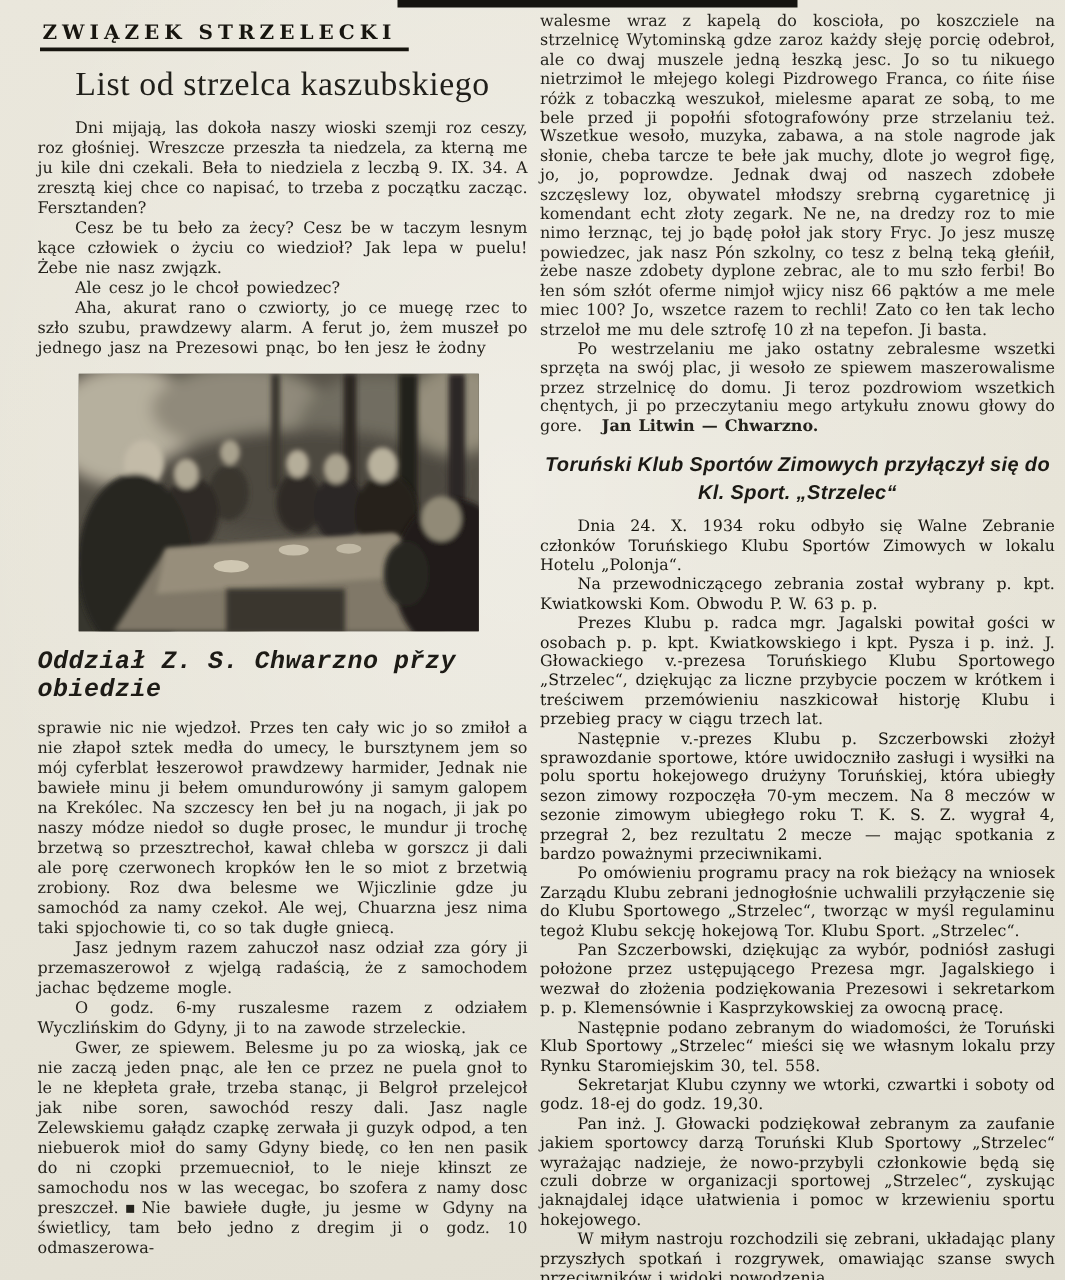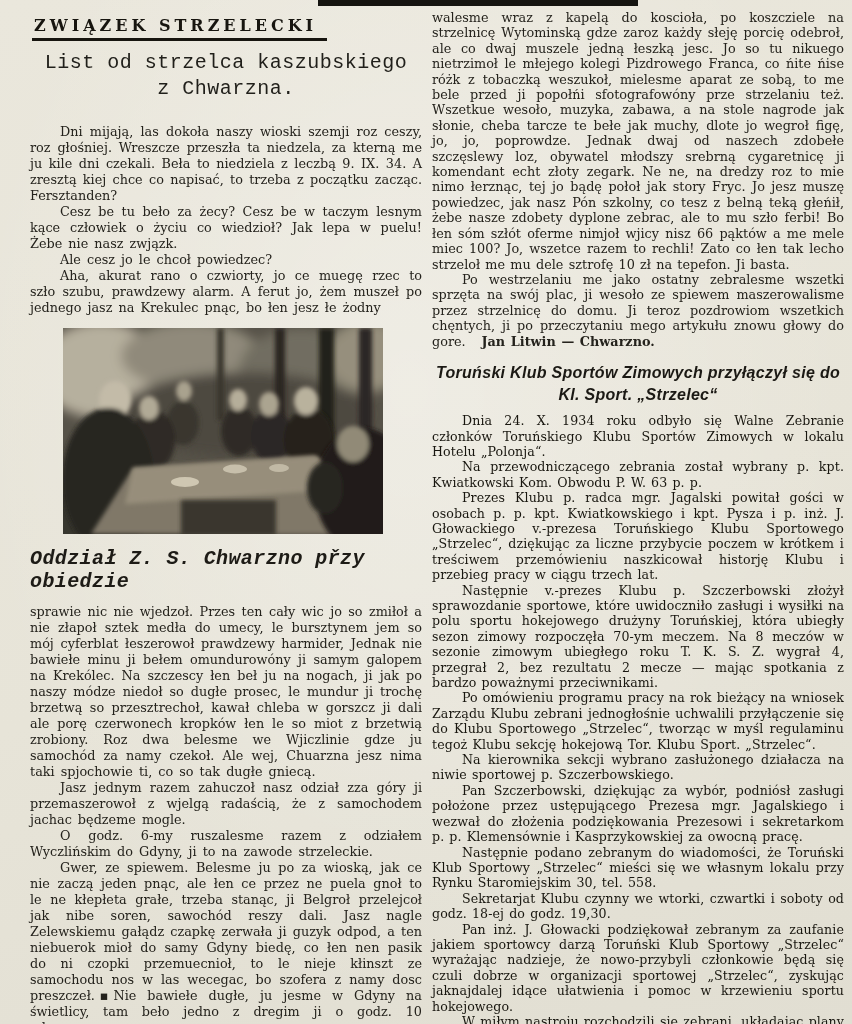--- a/index.html
+++ b/index.html
@@ -21,23 +21,23 @@
   .col{position:absolute;}
   .col-left{left:30px;top:12px;width:392px;}
   .col-right{left:432px;top:10px;width:412px;}
 
   .kicker{
     font-family:"DejaVu Serif",serif;font-weight:bold;font-size:16px;
     letter-spacing:4px;color:#17150f;display:inline-block;
     border-bottom:3px solid #17150f;padding:2px 10px 3px 2px;margin:2px 0 0 2px;
   }
   .title{
-    margin:9px 0 22px;text-align:center;
-    font-family:Liberation Mono, monospace;font-weight:400;
-    font-size:20px;line-height:1.3;color:#201f1a;letter-spacing:0.5px;
+    margin:9px 0 10px;text-align:center;
+    font-family:Liberation Serif, serif;font-weight:400;
+    font-size:27px;line-height:1.3;color:#201f1a;letter-spacing:0.5px;
   }
   .title .tl{display:block;}
 
   .bp{
     margin:0;font-family:"DejaVu Serif",serif;
     font-size:12.8px;text-align:justify;color:#24221c;word-spacing:2px;
   }
   .col-left .bp{line-height:16px;}
   .col-right .bp{line-height:15.4px;word-spacing:1.2px;}
   .indent{text-indent:30px;}
@@ -74,27 +74,26 @@
 <div class="page">
 
   <div class="top-artifact"></div>
 
   <div class="col col-left">
 
     <div class="kicker">ZWIĄZEK STRZELECKI</div>
 
     <h1 class="title">
       <span class="tl">List od strzelca kaszubskiego</span>
-      <span class="tl">z Chwarzna.</span>
     </h1>
 
     <p class="bp indent">Dni mijają, las dokoła naszy wioski szemji roz ceszy, roz głośniej.  Wreszcze przeszła ta niedzela, za kterną me ju kile dni czekali.  Beła to niedziela z leczbą 9. IX. 34.  A zresztą kiej chce co napisać, to trzeba z początku zacząc.  Fersztanden?</p>
     <p class="bp indent">Cesz be tu beło za żecy?  Cesz be w taczym lesnym kące człowiek o życiu co wiedzioł?  Jak lepa w puelu!  Żebe nie nasz zwjązk.</p>
     <p class="bp indent">Ale cesz jo le chcoł powiedzec?</p>
-    <p class="bp indent">Aha, akurat rano o czwiorty, jo ce muegę rzec to szło szubu, prawdzewy alarm.  A ferut jo, żem muszeł po jednego jasz na Krekulec pnąc, bo łen jesz łe żodny</p>
+    <p class="bp indent">Aha, akurat rano o czwiorty, jo ce muegę rzec to szło szubu, prawdzewy alarm.  A ferut jo, żem muszeł po jednego jasz na Prezesowi pnąc, bo łen jesz łe żodny</p>
 
     <figure class="photo-block" style="margin:12px 0 0;">
       <div class="photo">
         <svg viewBox="0 0 320 206" preserveAspectRatio="none" aria-hidden="true">
           <defs>
             <filter id="b1" x="-30%" y="-30%" width="160%" height="160%">
                 <feGaussianBlur stdDeviation="6"></feGaussianBlur>
               </filter>
             <filter id="b2" x="-30%" y="-30%" width="160%" height="160%">
                 <feGaussianBlur stdDeviation="2.2"></feGaussianBlur>
@@ -164,21 +163,20 @@
     <h2 class="a2-title">
       <span>Toruński Klub Sportów Zimowych przyłączył się do</span>
       <span>Kl. Sport. „Strzelec“</span>
     </h2>
 
     <p class="bp2 indent">Dnia 24. X. 1934 roku odbyło się Walne Zebranie członków Toruńskiego Klubu Sportów Zimowych w lokalu Hotelu „Polonja“.</p>
     <p class="bp2 indent">Na przewodniczącego zebrania został wybrany p. kpt. Kwiatkowski Kom. Obwodu P. W. 63 p. p.</p>
     <p class="bp2 indent">Prezes Klubu p. radca mgr. Jagalski powitał gości w osobach p. p. kpt. Kwiatkowskiego i kpt. Pysza i p. inż. J. Głowackiego v.-prezesa Toruńskiego Klubu Sportowego „Strzelec“, dziękując za liczne przybycie poczem w krótkem i treściwem przemówieniu naszkicował historję Klubu i przebieg pracy w ciągu trzech lat.</p>
     <p class="bp2 indent">Następnie v.-prezes Klubu p. Szczerbowski złożył sprawozdanie sportowe, które uwidoczniło zasługi i wysiłki na polu sportu hokejowego drużyny Toruńskiej, która ubiegły sezon zimowy rozpoczęła 70-ym meczem.  Na 8 meczów w sezonie zimowym ubiegłego roku T. K. S. Z. wygrał 4, przegrał 2, bez rezultatu 2 mecze — mając spotkania z bardzo poważnymi przeciwnikami.</p>
     <p class="bp2 indent">Po omówieniu programu pracy na rok bieżący na wniosek Zarządu Klubu zebrani jednogłośnie uchwalili przyłączenie się do Klubu Sportowego „Strzelec“, tworząc w myśl regulaminu tegoż Klubu sekcję hokejową Tor. Klubu Sport. „Strzelec“.</p>
-    <p class="bp2 indent">Na kierownika sekcji wybrano zasłużonego działacza na niwie sportowej p. Szczerbowskiego.</p>
     <p class="bp2 indent">Pan Szczerbowski, dziękując za wybór, podniósł zasługi położone przez ustępującego Prezesa mgr. Jagalskiego i wezwał do złożenia podziękowania Prezesowi i sekretarkom p. p. Klemensównie i Kasprzykowskiej za owocną pracę.</p>
     <p class="bp2 indent">Następnie podano zebranym do wiadomości, że Toruński Klub Sportowy „Strzelec“ mieści się we własnym lokalu przy Rynku Staromiejskim 30, tel. 558.</p>
     <p class="bp2 indent">Sekretarjat Klubu czynny we wtorki, czwartki i soboty od godz. 18-ej do godz. 19,30.</p>
     <p class="bp2 indent">Pan inż. J. Głowacki podziękował zebranym za zaufanie jakiem sportowcy darzą Toruński Klub Sportowy „Strzelec“ wyrażając nadzieje, że nowo-przybyli członkowie będą się czuli dobrze w organizacji sportowej „Strzelec“, zyskując jaknajdalej idące ułatwienia i pomoc w krzewieniu sportu hokejowego.</p>
     <p class="bp2 indent">W miłym nastroju rozchodzili się zebrani, układając plany przyszłych spotkań i rozgrywek, omawiając szanse swych przeciwników i widoki powodzenia.</p>
   </div>
 
 </div>
 
 </body></html>

